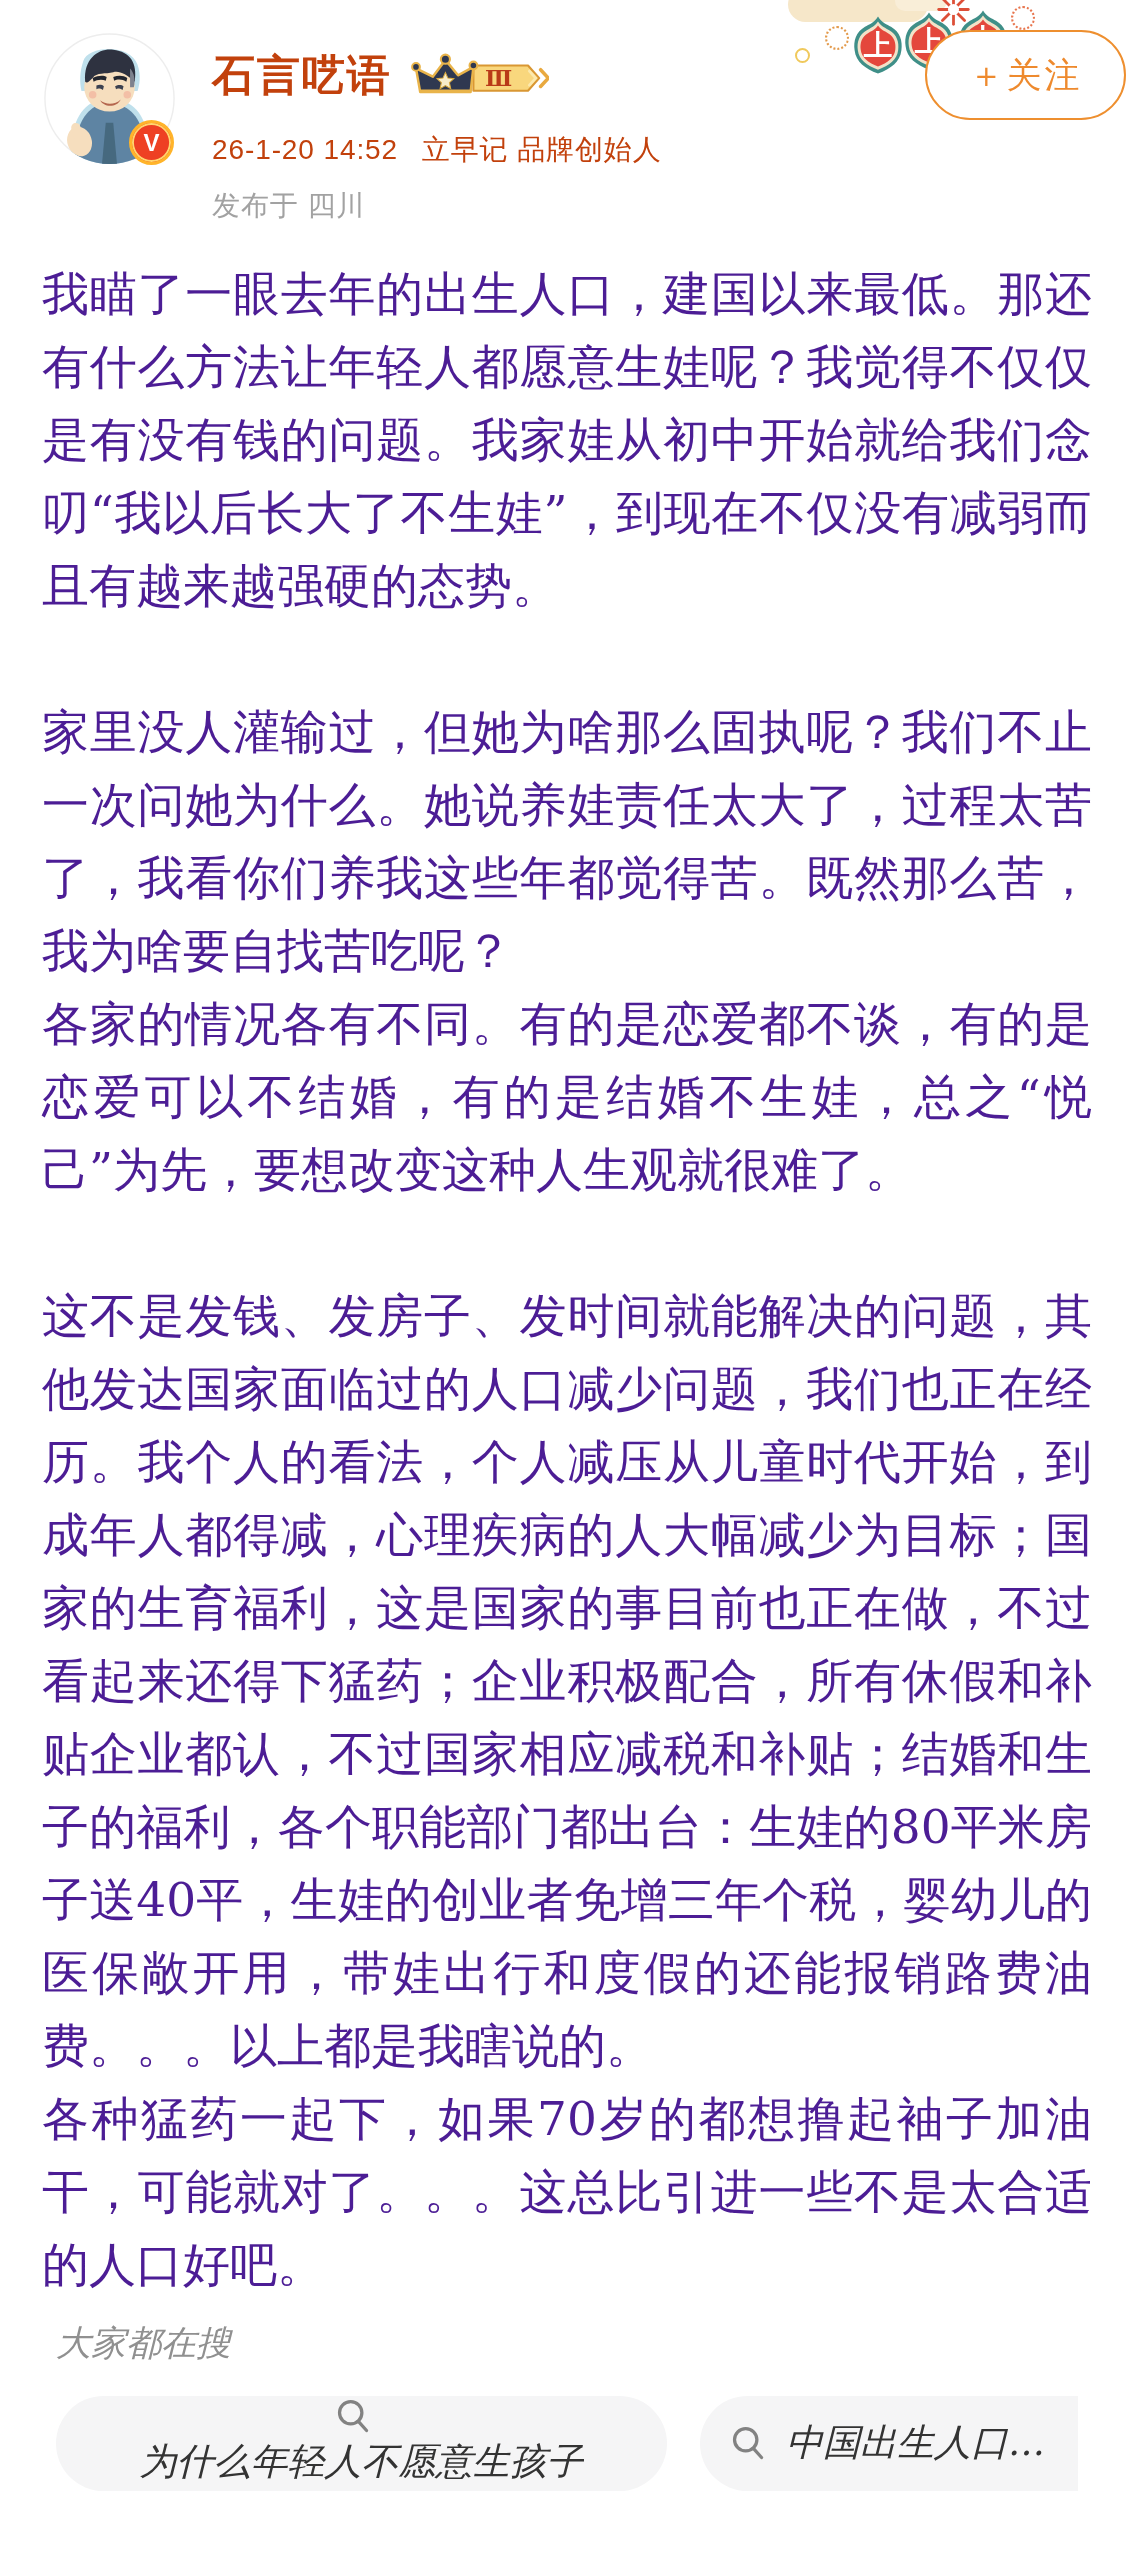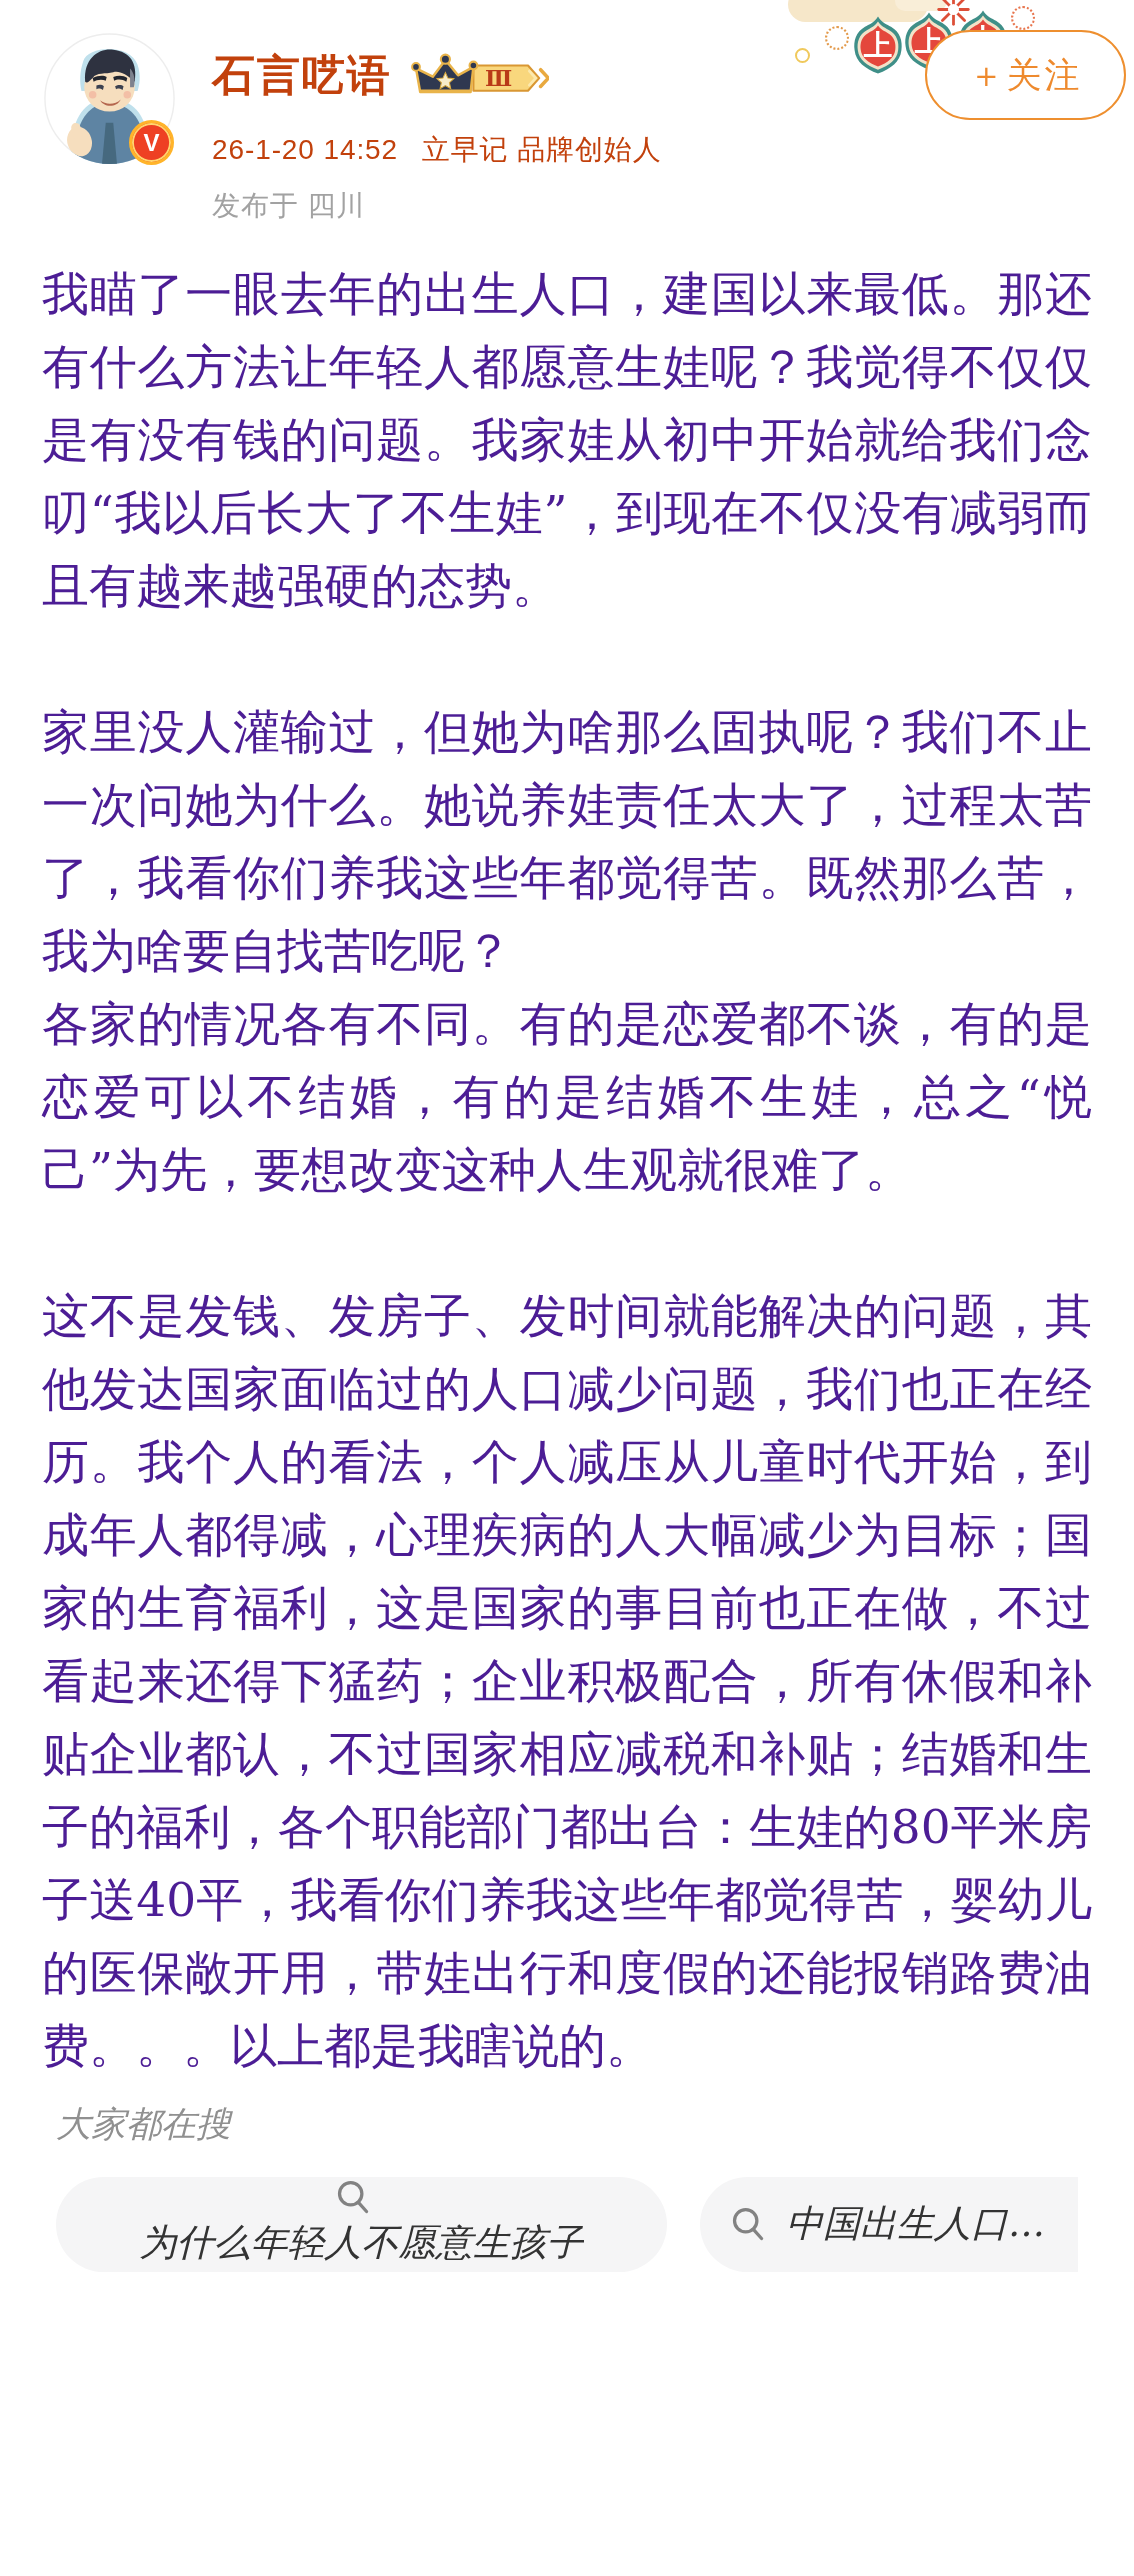--- a/index.html
+++ b/index.html
@@ -185,21 +185,22 @@
     </div>
     <div class="meta-line2">发布于 四川</div>
 
     <div class="follow-btn">＋关注</div>
   </div>
 
   <article class="post-body">
     <p>我瞄了一眼去年的出生人口，建国以来最低。那还有什么方法让年轻人都愿意生娃呢？我觉得不仅仅是有没有钱的问题。我家娃从初中开始就给我们念叨“我以后长大了不生娃”，到现在不仅没有减弱而且有越来越强硬的态势。</p>
     <p class="gap">家里没人灌输过，但她为啥那么固执呢？我们不止一次问她为什么。她说养娃责任太大了，过程太苦了，我看你们养我这些年都觉得苦。既然那么苦，我为啥要自找苦吃呢？</p>
     <p>各家的情况各有不同。有的是恋爱都不谈，有的是恋爱可以不结婚，有的是结婚不生娃，总之“悦己”为先，要想改变这种人生观就很难了。</p>
-    <p class="gap">这不是发钱、发房子、发时间就能解决的问题，其他发达国家面临过的人口减少问题，我们也正在经历。我个人的看法，个人减压从儿童时代开始，到成年人都得减，心理疾病的人大幅减少为目标；国家的生育福利，这是国家的事目前也正在做，不过看起来还得下猛药；企业积极配合，所有休假和补贴企业都认，不过国家相应减税和补贴；结婚和生子的福利，各个职能部门都出台：生娃的80平米房子送40平，我看你们养我这些年都觉得苦，婴幼儿的医保敞开用，带娃出行和度假的还能报销路费油费。。。以上都是我瞎说的。</p>
+    <p class="gap">这不是发钱、发房子、发时间就能解决的问题，其他发达国家面临过的人口减少问题，我们也正在经历。我个人的看法，个人减压从儿童时代开始，到成年人都得减，心理疾病的人大幅减少为目标；国家的生育福利，这是国家的事目前也正在做，不过看起来还得下猛药；企业积极配合，所有休假和补贴企业都认，不过国家相应减税和补贴；结婚和生子的福利，各个职能部门都出台：生娃的80平米房子送40平，生娃的创业者免增三年个税，婴幼儿的医保敞开用，带娃出行和度假的还能报销路费油费。。。以上都是我瞎说的。</p>
+    <p>各种猛药一起下，如果70岁的都想撸起袖子加油干，可能就对了。。。这总比引进一些不是太合适的人口好吧。</p>
   </article>
 
   <div class="search-section">
     <div class="search-label">大家都在搜</div>
     <div class="pill-row">
       <div class="pill p1">
         <svg class="mag" viewBox="0 0 44 44">
           <circle cx="19" cy="18" r="12" fill="none" stroke="#828282" stroke-width="3.5"></circle>
           <line x1="27" y1="27" x2="36" y2="37" stroke="#828282" stroke-width="3.5" stroke-linecap="round"></line>
         </svg>

